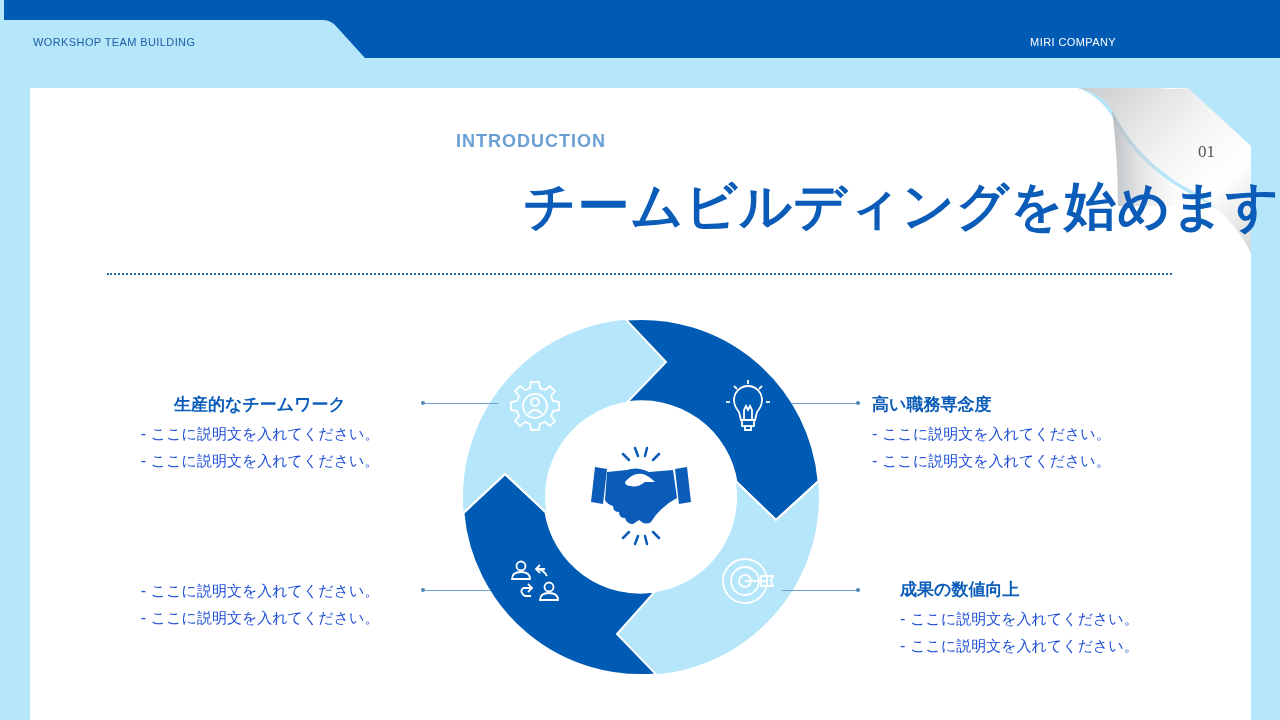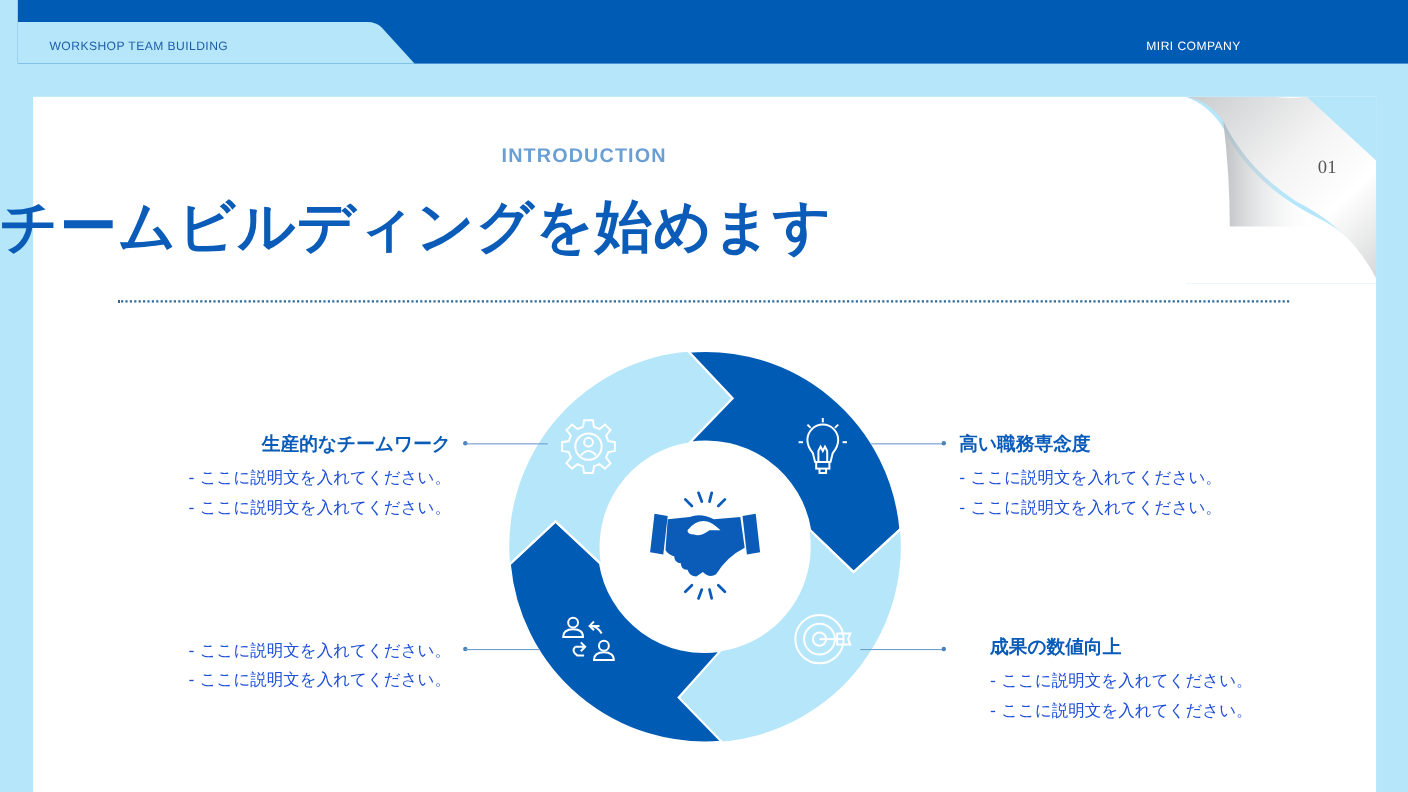--- a/index.html
+++ b/index.html
@@ -1,21 +1,21 @@
 <!DOCTYPE html>
 <html><head>
 <meta charset="utf-8">
 <style>
   html, body { margin: 0; padding: 0; }
   body {
     width: 1280px; height: 720px; overflow: hidden; position: relative;
     background: #b5e6fa;
     font-family: "DejaVu Sans", "Liberation Sans", sans-serif;
   }
-  .topbar { position: absolute; left: 16px; top: 0; width: 1140px; height: 58px; }
+  .topbar { position: absolute; left: 4px; top: 0; width: 1140px; height: 58px; }
   .topbar svg { position: absolute; left: 0; top: 0; }
   .header-left {
     position: absolute; left: 29px; top: 36px; font-size: 11px; letter-spacing: 0.4px;
     color: #1f5ea8; font-family: "Liberation Sans", sans-serif;
   }
   .header-right {
     position: absolute; right: 28px; top: 36px; font-size: 11px; letter-spacing: 0.4px;
     color: #ffffff; font-family: "Liberation Sans", sans-serif;
   }
   .card {
@@ -26,33 +26,33 @@
   .page-num {
     position: absolute; left: 1198px; top: 142px; font-size: 17px; color: #555;
     font-family: Liberation Serif, serif; font-weight: 300;
   }
   .eyebrow {
     position: absolute; left: 0; width: 1062px; top: 131px; text-align: center;
     font-size: 18px; font-weight: bold; color: #6a9fd4; letter-spacing: 1px;
     font-family: "Liberation Sans", sans-serif;
   }
   .title {
-    position: absolute; left: 0; width: 1280px; top: 172px; text-align: left;
+    position: absolute; left: 0; width: 1280px; top: 172px; text-align: right;
     font-size: 52px; font-weight: bold; color: #0a5cb8; letter-spacing: 1px;
     font-family: "DejaVu Sans", sans-serif;
   }
   .divider {
     position: absolute; left: 107px; top: 273px; width: 1065px; height: 0;
     border-top: 2px dotted #2f6a9c;
   }
   .ring { position: absolute; left: 0; top: 0; }
   .item { position: absolute; width: 300px; }
   .item .head { font-size: 17px; font-weight: bold; color: #0a5cb8; margin-bottom: 6px; line-height: 22px; }
   .item .line { font-size: 15px; color: #1d4ed8; line-height: 27px; white-space: nowrap; }
-  .item.left { text-align: right; }
+  .item.left { text-align: center; }
   .item.left .head { padding-right: 0; }
   .connector { position: absolute; height: 1px; background: #6f9fcc; }
   .dot { position: absolute; width: 4px; height: 4px; border-radius: 50%; background: #4a82b9; }
 </style>
 </head>
 <body>
 
 <div class="topbar">
   <svg width="1280" height="58" viewBox="0 0 1280 58">
     <rect x="0" y="0" width="1280" height="58" fill="#005bb5"></rect>

